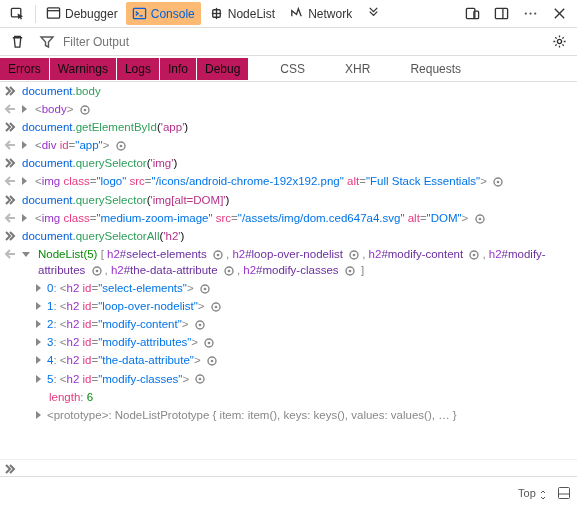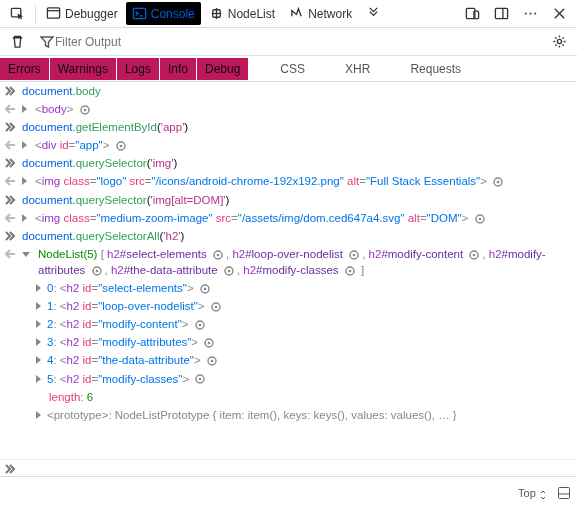--- a/index.html
+++ b/index.html
@@ -1,25 +1,25 @@
 <!DOCTYPE html>
 <html><head>
 <meta charset="utf-8">
 <style>
 *{box-sizing:border-box;margin:0;padding:0}
 body{font-family:-apple-system,BlinkMacSystemFont,"Segoe UI",Arial,sans-serif;font-size:12px;background:#fff;color:#0c0c0d;width:577px;height:510px;overflow:hidden;display:flex;flex-direction:column}
 .toolbar{display:flex;align-items:center;height:28px;border-bottom:1px solid #ddd;padding:0 4px;gap:2px}
 .tb-btn{display:flex;align-items:center;gap:4px;padding:4px 6px;cursor:pointer;border-radius:2px;color:#333}
-.tb-btn.active{color:#0060df;background:#000000}
+.tb-btn.active{color:#0060df;background:#fdba74}
 .tb-btn.active svg{stroke:#0060df}
 .tb-btn svg{width:15px;height:15px;stroke:#333;stroke-width:1.4;fill:none}
 .sp{flex:1}
 .icon{width:16px;height:16px;stroke:#555;stroke-width:1.4;fill:none;display:block}
 .row2{display:flex;align-items:center;height:28px;border-bottom:1px solid #ddd;padding:0 4px;gap:8px}
-.filter-in{flex:0 0 auto;display:flex;gap:0;color:#888}
+.filter-in{flex:0 0 auto;display:flex;gap:8px;color:#888}
 .filter-in input{border:none;outline:none;font-size:12px;width:100px;color:#555}
 .row3{display:flex;align-items:center;height:26px;border-bottom:1px solid #ddd;padding:0 0;gap:0;font-size:12px}
 .r3-btn{padding:4px 8px;background:#be185d;cursor:pointer;border-right:1px solid #fff}
 .r3-btn.plain{background:transparent;color:#555;margin-left:23px}
 .console{flex:1;overflow:auto;font-family:Liberation Sans, sans-serif;font-size:11.5px;line-height:1.4;padding-bottom:4px}
 .cline{display:flex;align-items:flex-start;padding:1px 6px 1px 4px;gap:6px}
 .ar{width:12px;height:12px;flex-shrink:0;margin-top:2px}
 .ar svg{width:12px;height:12px;stroke:#888;stroke-width:2;fill:none}
 .ar.in svg{stroke:#777}
 .ar.out svg{stroke:#bbb}

